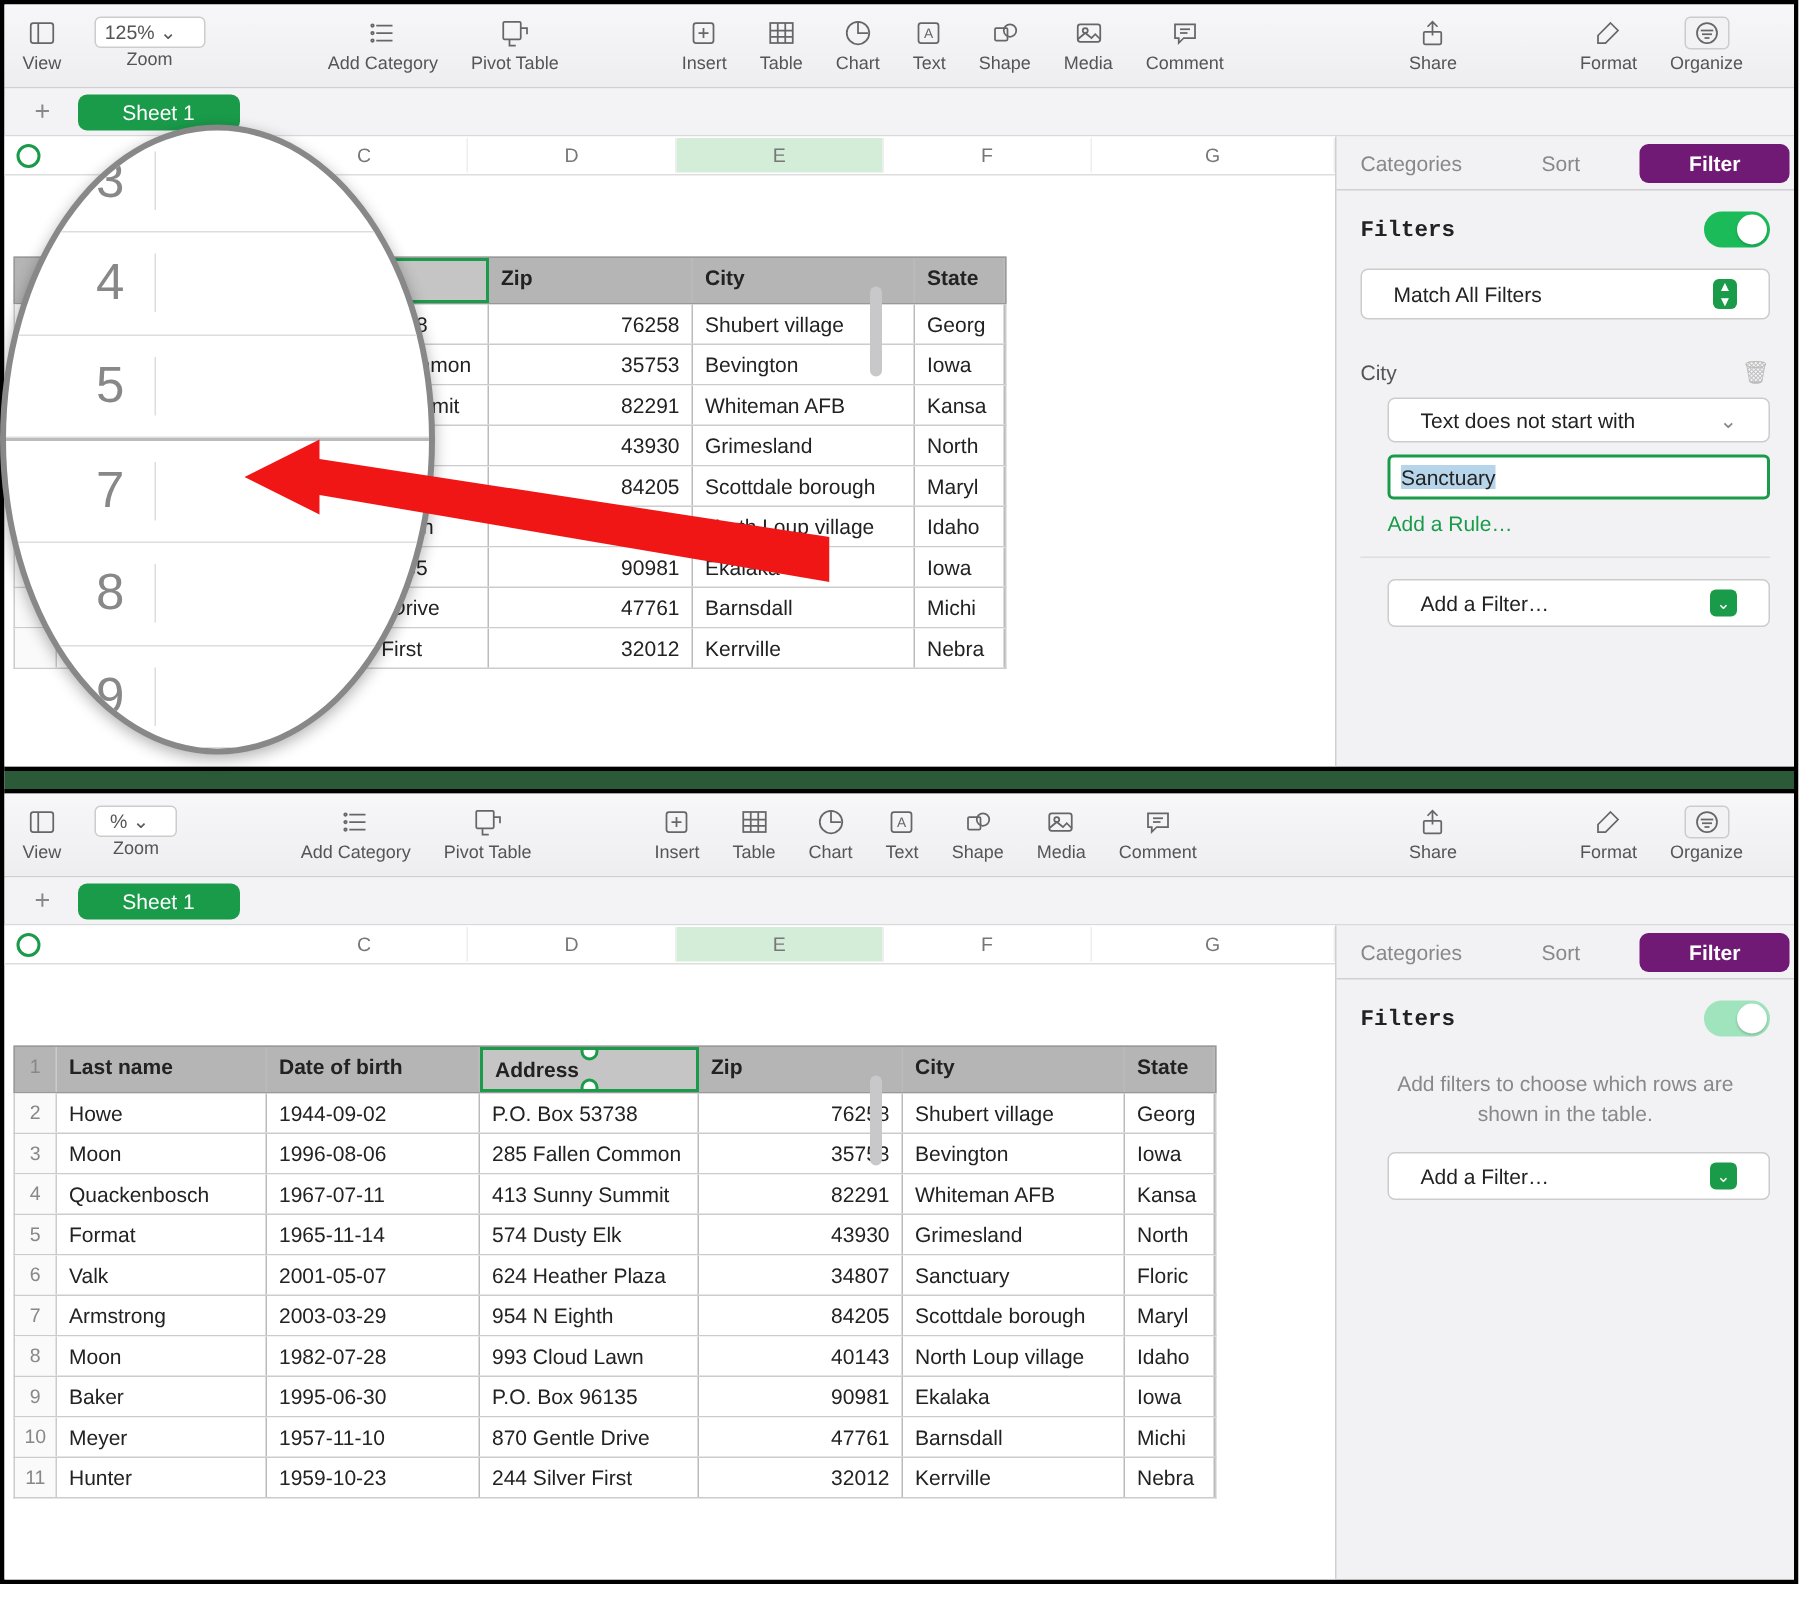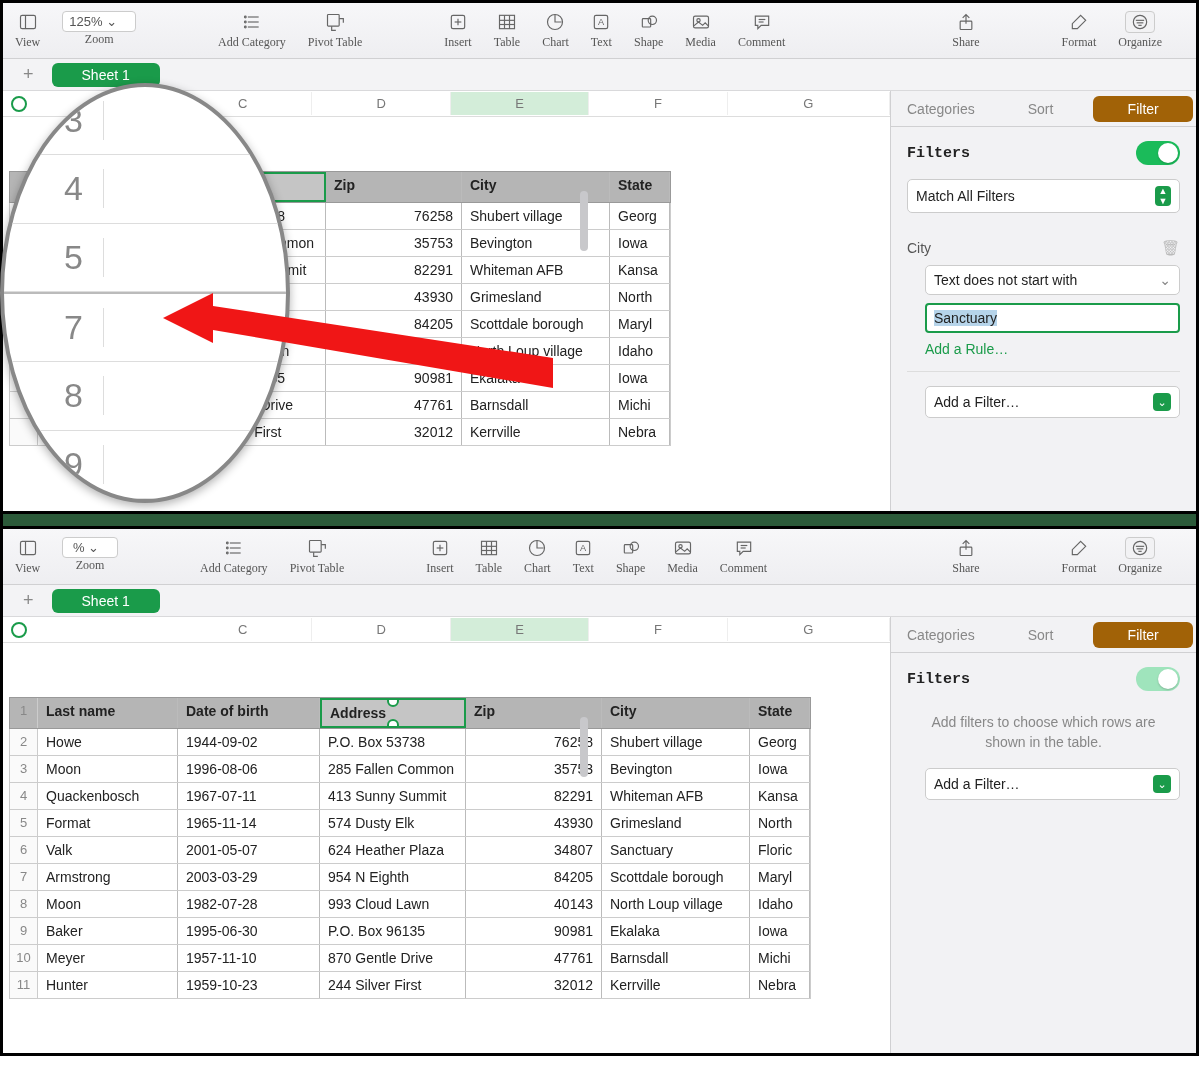--- a/index.html
+++ b/index.html
@@ -4,50 +4,50 @@
 <style>
   * { box-sizing: border-box; margin: 0; padding: 0; }
   body { font-family: -apple-system, Helvetica, Arial, sans-serif; font-size: 13px; background: #fff; color: #222; }
   .screenshot { width: 1199px; border: 3px solid #000; background: #fff; position: relative; }
   
   
   .toolbar { display: flex; align-items: flex-start; padding: 8px 12px 4px 12px; background: linear-gradient(#f7f7f9, #eeeef1); border-bottom: 1px solid #d0d0d2; height: 56px; }
   .tool { display: flex; flex-direction: column; align-items: center; margin-right: 22px; color: #555; font-size: 12px; }
   .tool .icon { height: 22px; display: flex; align-items: center; justify-content: center; margin-bottom: 2px; color: #666; }
   .tool .icon svg { width: 20px; height: 20px; stroke: #666; fill: none; stroke-width: 1.4; }
-  .tool-label { font-size: 12px; color: #555; font-family: Liberation Serif, serif; }
+  .tool-label { font-size: 12px; color: #555; }
   .zoom-select { border: 1px solid #ccc; border-radius: 4px; padding: 2px 18px 2px 6px; background: #fff; font-size: 13px; position: relative; }
   .spacer-md { width: 60px; }
   .org-btn { border: 1px solid #ccc; border-radius: 4px; padding: 2px 4px; background: #f2f2f4; }
 
   
   .tabbar { display: flex; align-items: center; height: 32px; background: #f3f3f5; border-bottom: 1px solid #d9d9db; padding-left: 10px; }
   .tab-plus { color: #888; font-size: 18px; padding: 0 10px; cursor: pointer; }
   .sheet-tab { background: #1a9b4a; color: #fff; padding: 4px 30px; border-radius: 6px; font-size: 14px; font-weight: 500; margin-left: 8px; }
 
   
   .main { display: flex; height: 420px; position: relative; }
   .main2 { display: flex; height: 436px; position: relative; }
   .sheet-area { flex: 1; position: relative; overflow: hidden; background: #fff; }
   .side-panel { width: 306px; background: #f2f2f4; border-left: 1px solid #d0d0d2; display: flex; flex-direction: column; }
 
   
   .panel-tabs { display: flex; align-items: center; border-bottom: 1px solid #d0d0d2; height: 36px; }
   .panel-tab { flex: 1; text-align: center; color: #888; font-size: 14px; padding: 24px 0; cursor: pointer; }
-  .panel-tab.active { color: #fff; background: #a16207; border-radius: 6px; margin: 3px; padding: 5px 0; font-weight: 400; }
+  .panel-tab.active { color: #fff; background: #701a75; border-radius: 6px; margin: 3px; padding: 5px 0; font-weight: 700; }
 
   .panel-body { padding: 14px 16px; flex: 1; overflow: auto; }
   .panel-row { display: flex; align-items: center; justify-content: space-between; margin-bottom: 14px; }
   .panel-heading { font-weight: 600; font-size: 15px; font-family: Liberation Mono, monospace; }
   .toggle { width: 44px; height: 24px; border-radius: 12px; position: relative; }
   .toggle.on { background: #1bbb5a; }
   .toggle.on.light { background: #9fe4bc; }
   .toggle .knob { position: absolute; width: 20px; height: 20px; background: #fff; border-radius: 50%; top: 2px; right: 2px; box-shadow: 0 1px 2px rgba(0,0,0,.2); }
 
-  .select-box { display: flex; align-items: center; justify-content: space-between; border: 1px solid #ccc; border-radius: 5px; background: #fff; padding: 6px 8px; font-size: 14px; cursor: pointer; }
+  .select-box { display: flex; align-items: center; justify-content: space-between; border: 1px solid #ccc; border-radius: 5px; background: #fff; padding: 6px 21px; font-size: 14px; cursor: pointer; }
   .select-box.green-caret .caret { background: #1a9b4a; color: #fff; border-radius: 4px; width: 18px; height: 18px; display: flex; align-items: center; justify-content: center; font-size: 11px; }
   .select-box .updown { background: #1a9b4a; color: #fff; border-radius: 4px; width: 16px; height: 20px; font-size: 9px; line-height: 10px; text-align: center; }
   .filter-label { display: flex; justify-content: space-between; align-items: center; color: #555; margin: 8px 0; font-size: 14px; }
   .trash { color: #bbb; font-size: 15px; }
   .input-box { border: 2px solid #1a9b4a; border-radius: 4px; padding: 5px 7px; background: #fff; font-size: 14px; }
   .input-box .sel { background: #b6d4ea; }
   .add-rule { color: #1a9b4a; font-size: 14px; margin: 8px 0 14px 2px; cursor: pointer; }
   .hr { border: none; border-top: 1px solid #ddd; margin: 6px 0 14px 0; }
   .help-text { text-align: center; color: #888; font-size: 14px; padding: 8px 10px 16px 10px; line-height: 1.4; }
 

